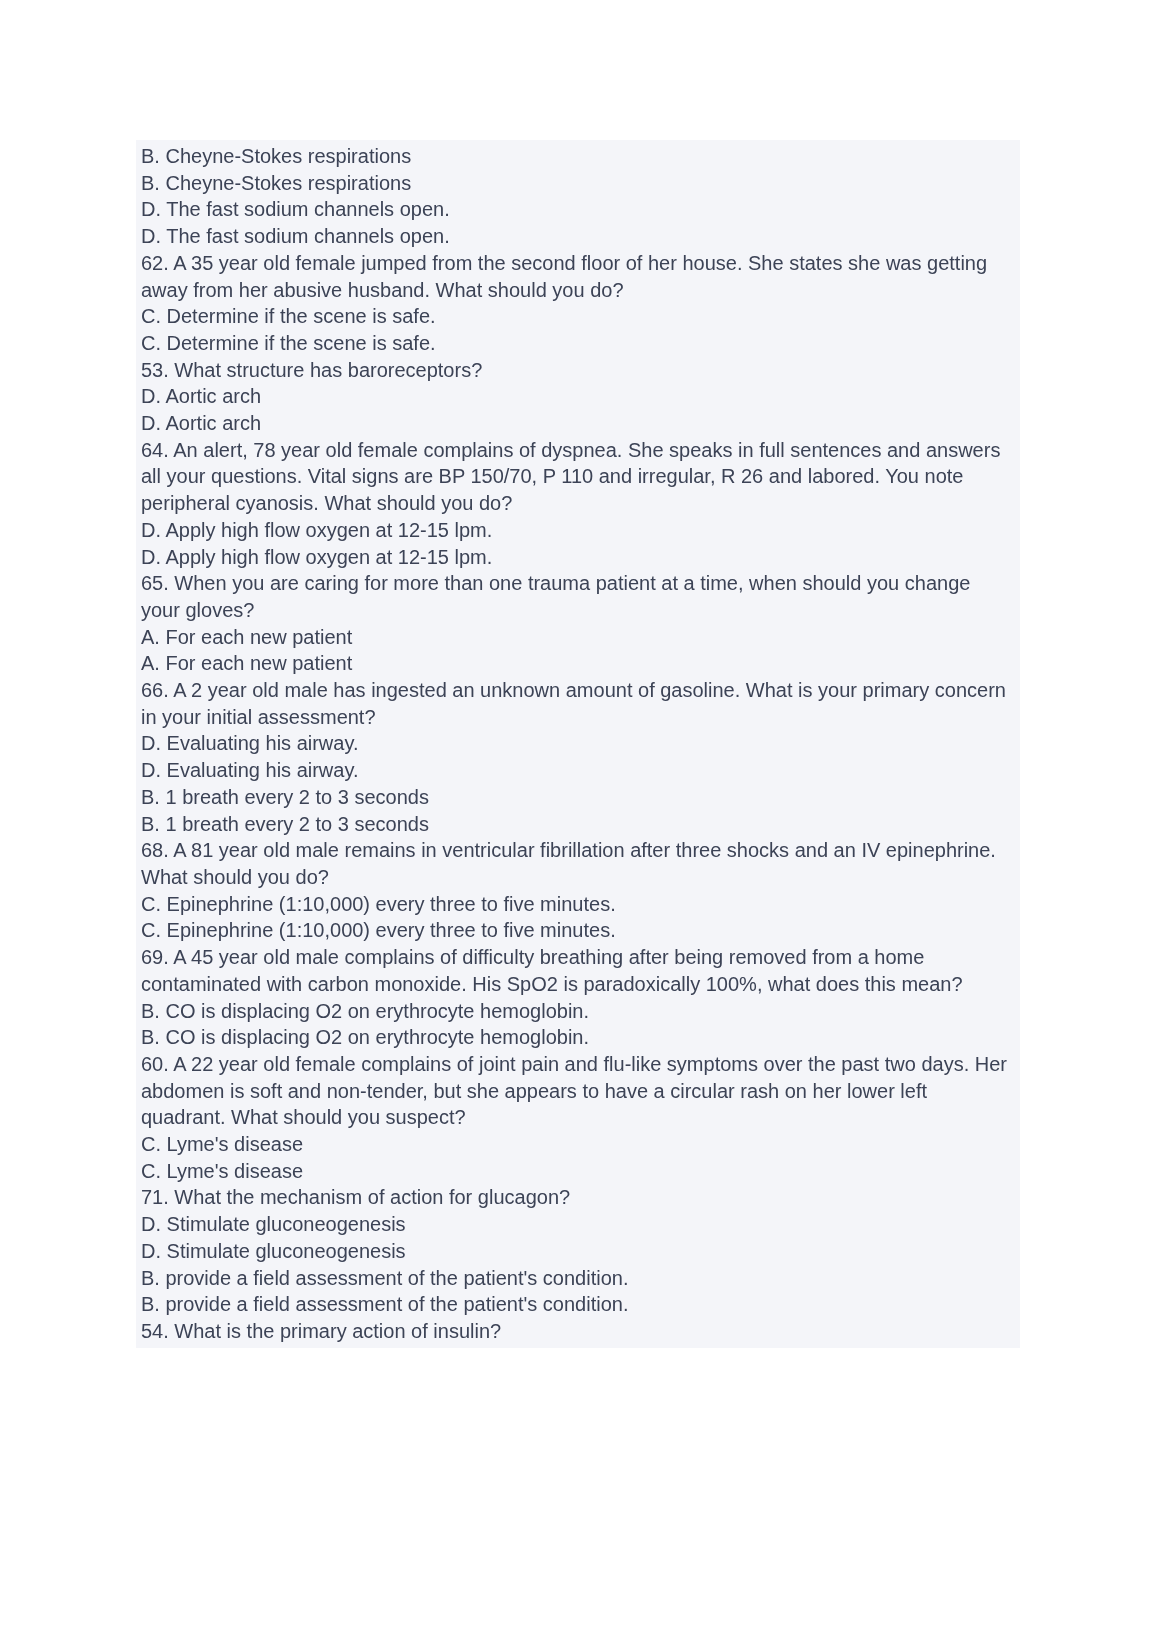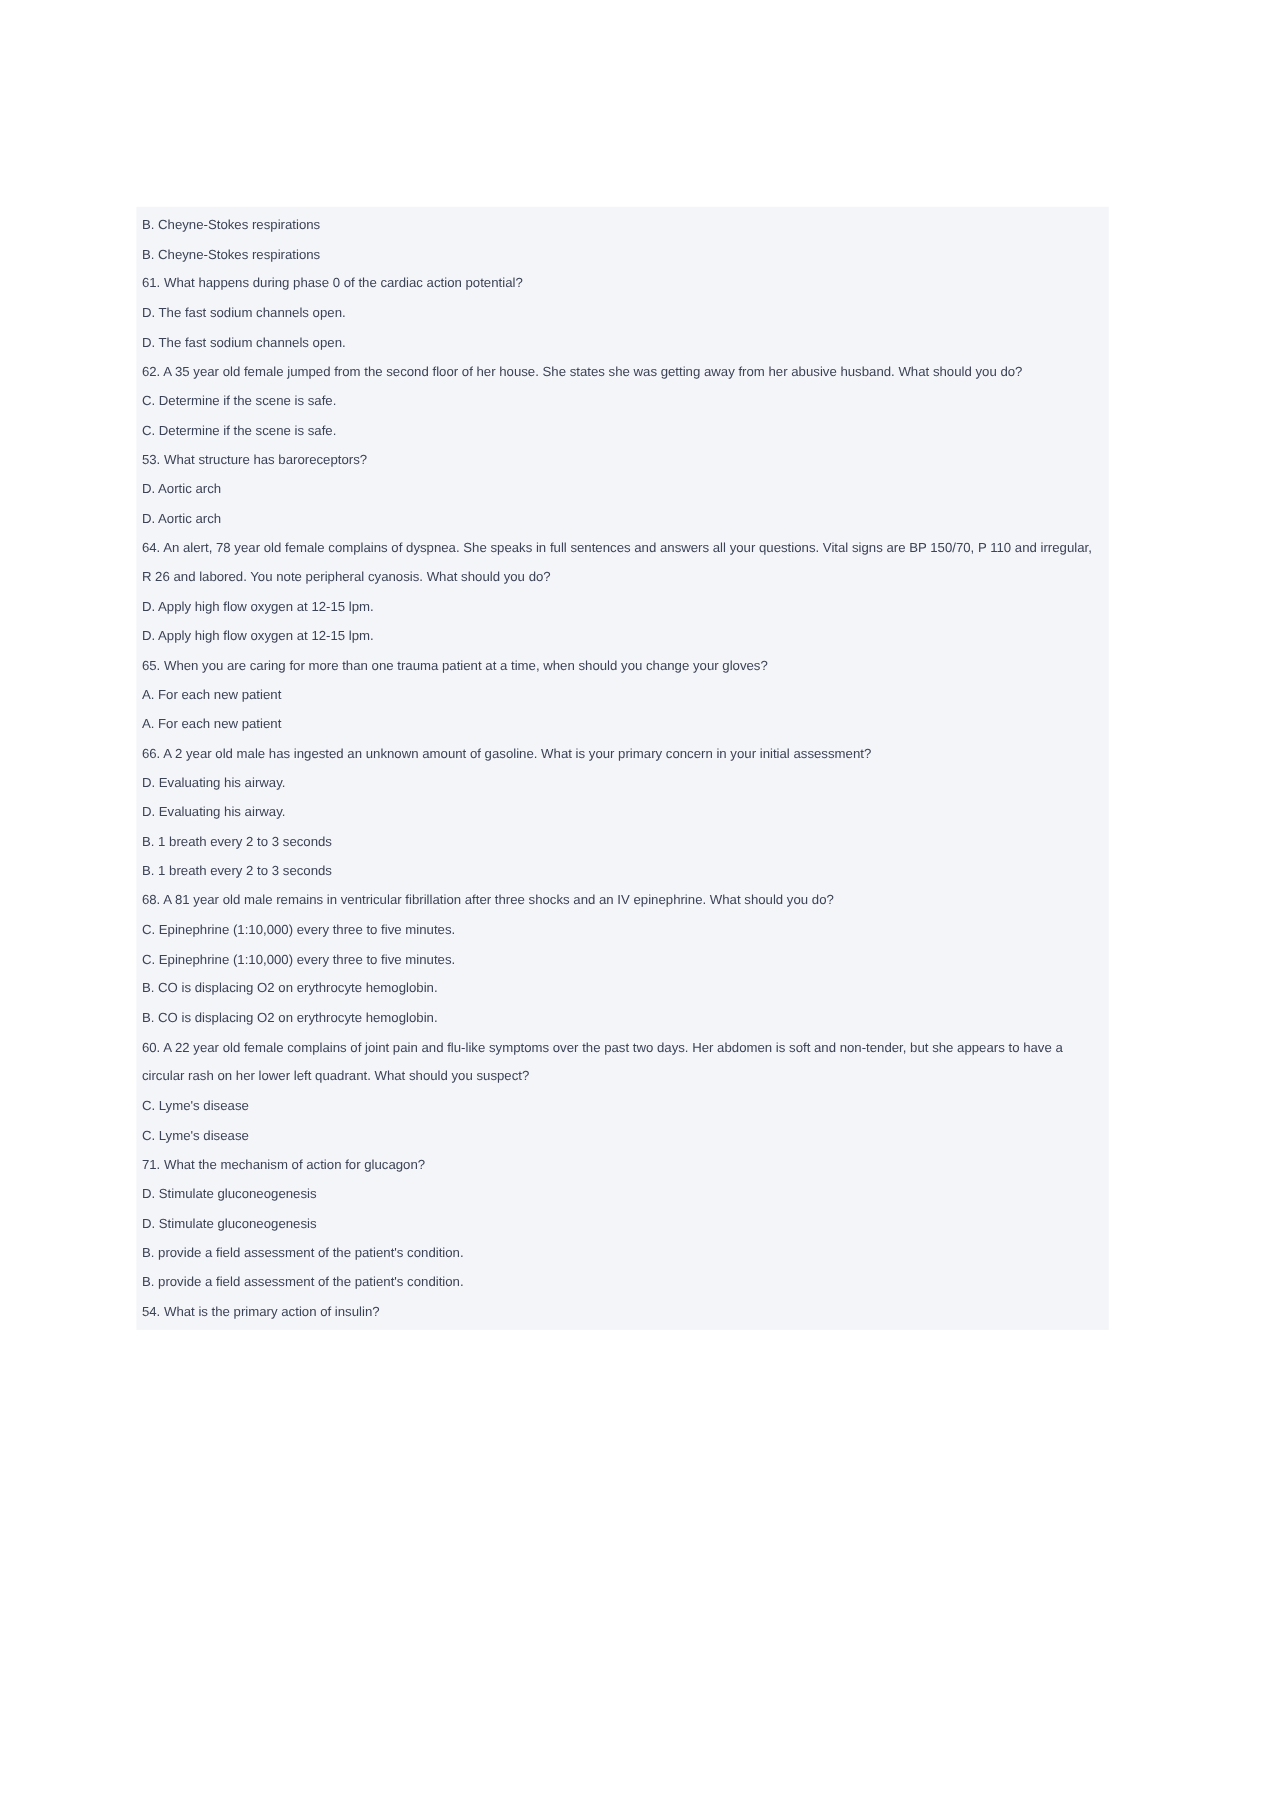--- a/index.html
+++ b/index.html
@@ -9,45 +9,43 @@
   body {
     width: 1157px;
     height: 1638px;
     background: var(--page-bg, #ffffff);
     font-family: "Liberation Sans", sans-serif;
     position: relative;
     overflow: hidden;
   }
   .content-block {
     position: absolute;
-    left: 124px;
+    left: 136px;
     top: 140px;
     width: 884px;
     box-sizing: border-box;
     padding: 3px 6px 3px 5px;
     background: var(--content-bg, #f4f5f9);
     color: var(--text-color, #3c4356);
-    font-size: 12px;
+    font-size: 20px;
     line-height: 26.7px;
     letter-spacing: 0;
-    margin-top: 48px;
   }
   .content-block p {
     margin: 0;
     padding: 0;
     word-spacing: normal;
   }
 </style>
 </head>
 <body>
 
 <main class="content-block" id="quiz-text-block">
     <p>B. Cheyne-Stokes respirations</p>
     <p>B. Cheyne-Stokes respirations</p>
-    <p>61. What happens during phase 0 of the cardiac action potential?</p>
     <p>D. The fast sodium channels open.</p>
     <p>D. The fast sodium channels open.</p>
     <p>62. A 35 year old female jumped from the second floor of her house. She states she was getting away from her abusive husband. What should you do?</p>
     <p>C. Determine if the scene is safe.</p>
     <p>C. Determine if the scene is safe.</p>
     <p>53. What structure has baroreceptors?</p>
     <p>D. Aortic arch</p>
     <p>D. Aortic arch</p>
     <p>64. An alert, 78 year old female complains of dyspnea. She speaks in full sentences and answers all your questions. Vital signs are BP 150/70, P 110 and irregular, R 26 and labored. You note peripheral cyanosis. What should you do?</p>
     <p>D. Apply high flow oxygen at 12-15 lpm.</p>
@@ -56,20 +54,21 @@
     <p>A. For each new patient</p>
     <p>A. For each new patient</p>
     <p>66. A 2 year old male has ingested an unknown amount of gasoline. What is your primary concern in your initial assessment?</p>
     <p>D. Evaluating his airway.</p>
     <p>D. Evaluating his airway.</p>
     <p>B. 1 breath every 2 to 3 seconds</p>
     <p>B. 1 breath every 2 to 3 seconds</p>
     <p>68. A 81 year old male remains in ventricular fibrillation after three shocks and an IV epinephrine. What should you do?</p>
     <p>C. Epinephrine (1:10,000) every three to five minutes.</p>
     <p>C. Epinephrine (1:10,000) every three to five minutes.</p>
+    <p>69. A 45 year old male complains of difficulty breathing after being removed from a home contaminated with carbon monoxide. His SpO2 is paradoxically 100%, what does this mean?</p>
     <p>B. CO is displacing O2 on erythrocyte hemoglobin.</p>
     <p>B. CO is displacing O2 on erythrocyte hemoglobin.</p>
     <p>60. A 22 year old female complains of joint pain and flu-like symptoms over the past two days. Her abdomen is soft and non-tender, but she appears to have a circular rash on her lower left quadrant. What should you suspect?</p>
     <p>C. Lyme's disease</p>
     <p>C. Lyme's disease</p>
     <p>71. What the mechanism of action for glucagon?</p>
     <p>D. Stimulate gluconeogenesis</p>
     <p>D. Stimulate gluconeogenesis</p>
     <p>B. provide a field assessment of the patient's condition.</p>
     <p>B. provide a field assessment of the patient's condition.</p>

